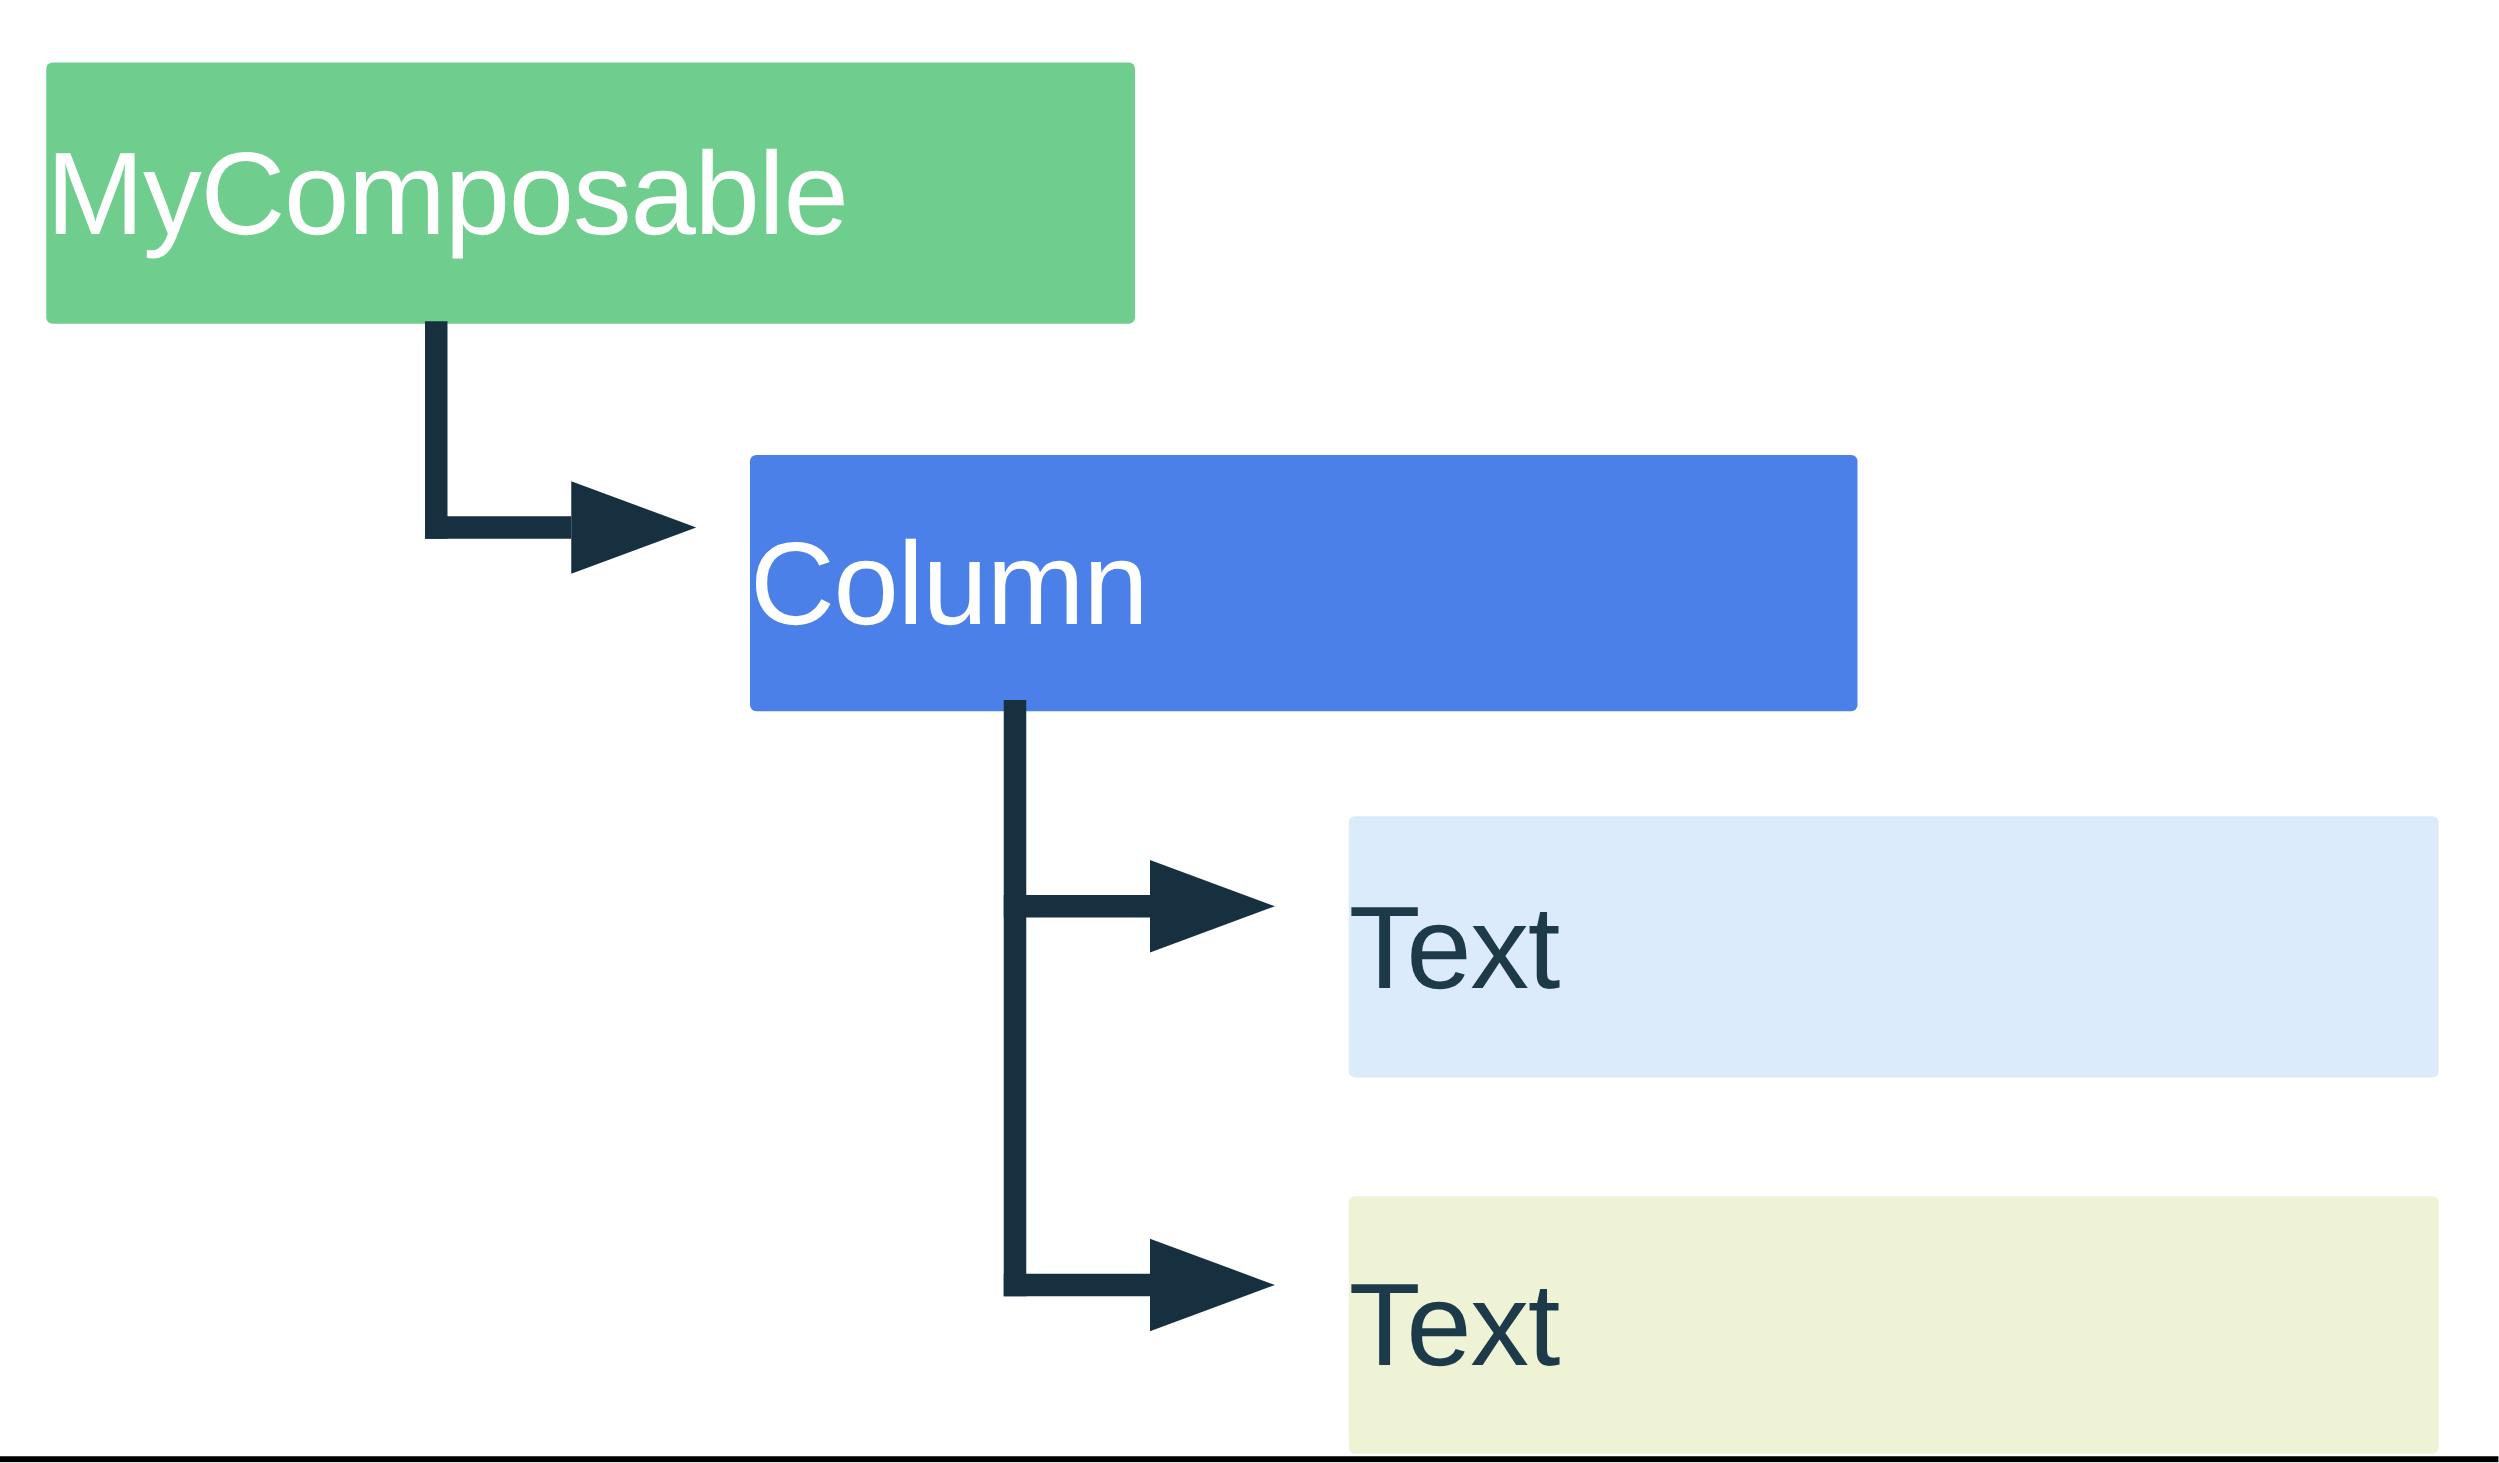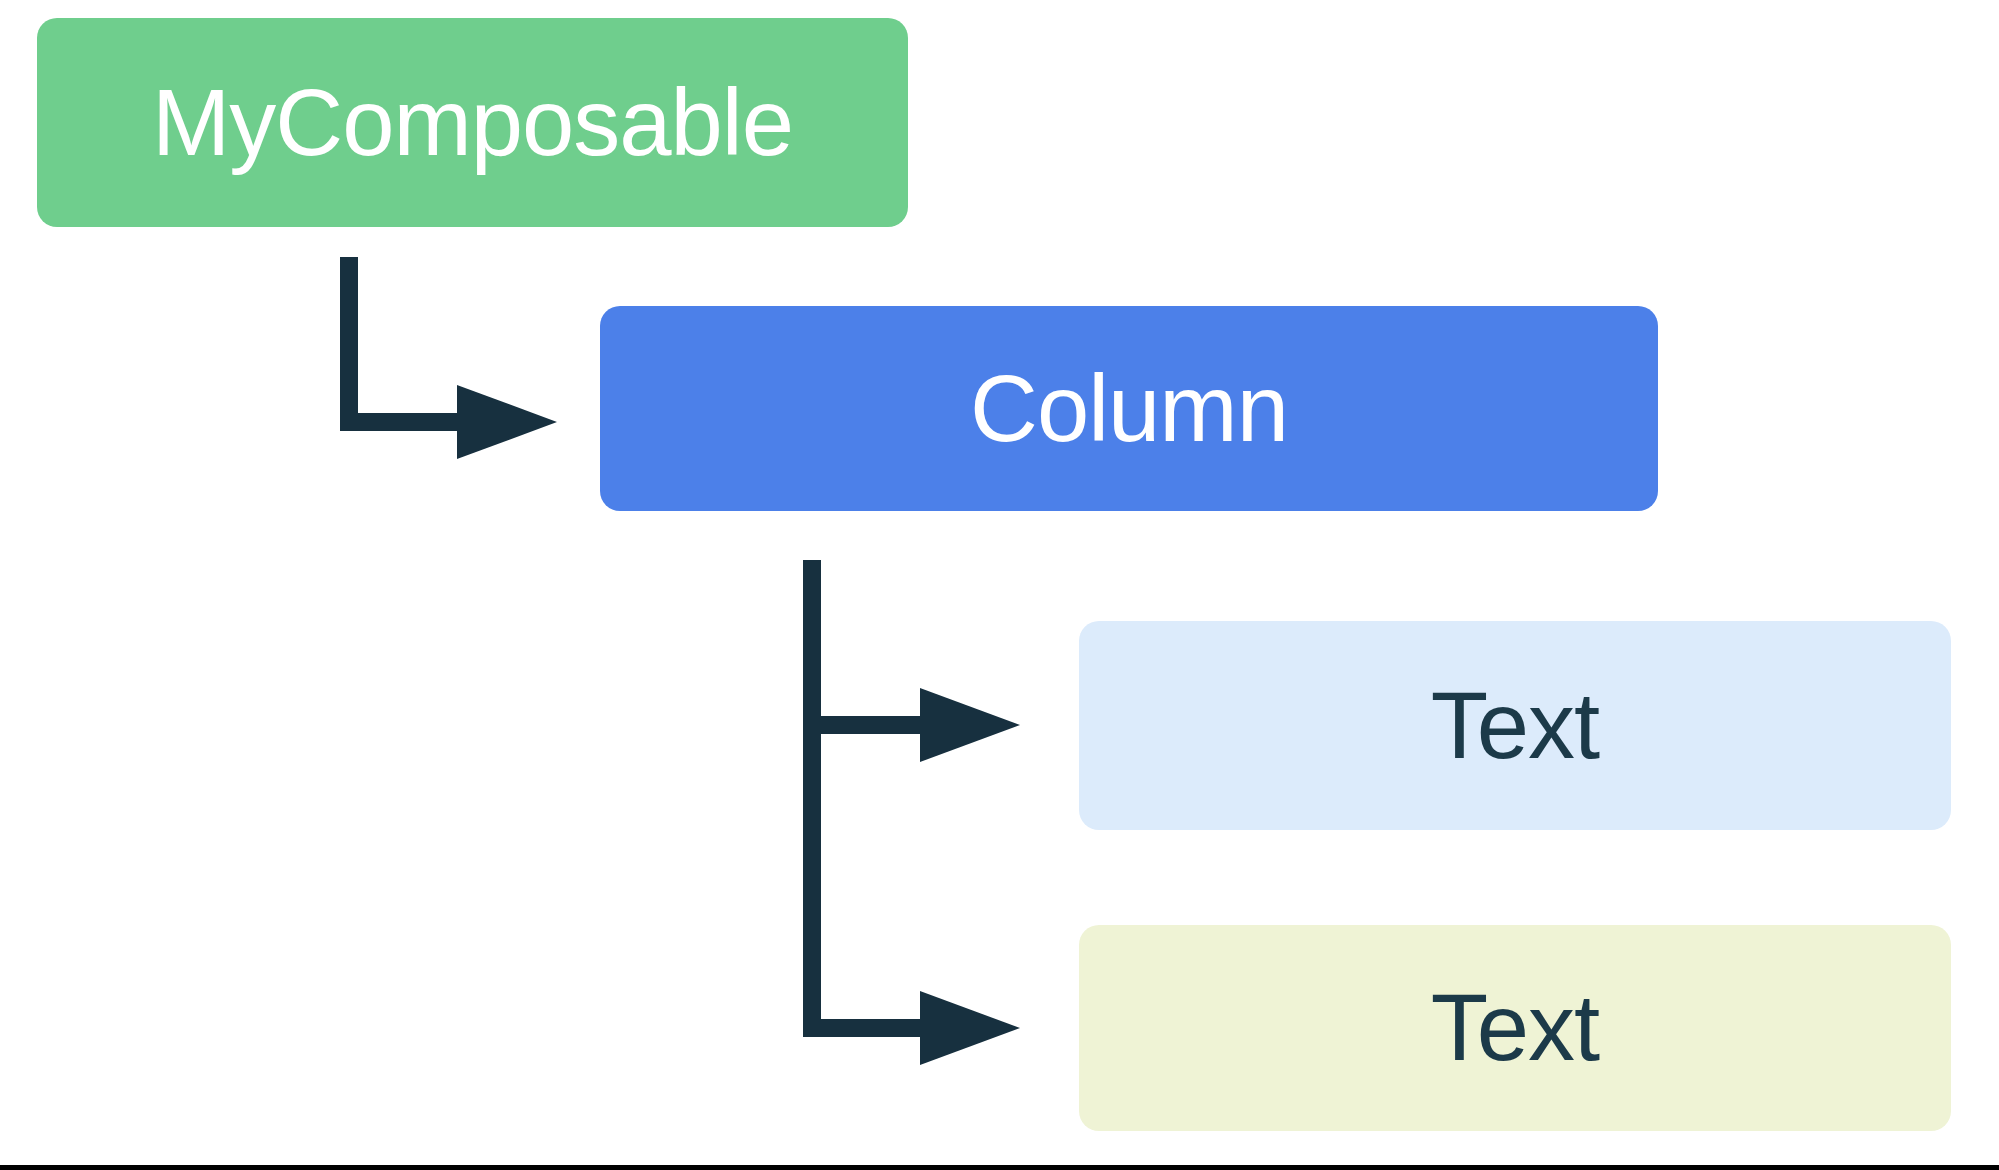--- a/index.html
+++ b/index.html
@@ -12,34 +12,34 @@
     width: 1999px;
     height: 1170px;
     background: var(--background, #ffffff);
     overflow: hidden;
     font-family: "Liberation Sans", "DejaVu Sans", sans-serif;
   }
 
   
   .node {
     position: absolute;
-    border-radius: 20px;
+    border-radius: 5px;
     display: flex;
     align-items: center;
-    justify-content: center;
+    margin-top: 32px;
   }
   .node-label {
     font-size: 94px;
     font-weight: 400;
     letter-spacing: -1px;
     line-height: 1;
     white-space: nowrap;
   }
   #node-mycomposable { left: 37px;   top: 18px;  width: 871px; height: 209px; }
-  #node-column       { left: 600px;  top: 306px; width: 1058px; height: 205px; }
+  #node-column       { left: 600px;  top: 332px; width: 886px; height: 205px; }
   #node-text-1       { left: 1079px; top: 621px; width: 872px; height: 209px; }
   #node-text-2       { left: 1079px; top: 925px; width: 872px; height: 206px; }
 
   
   .arrow-seg {
     position: absolute;
     background: var(--arrow, #17303f);
   }
   .arrow-head {
     position: absolute;

